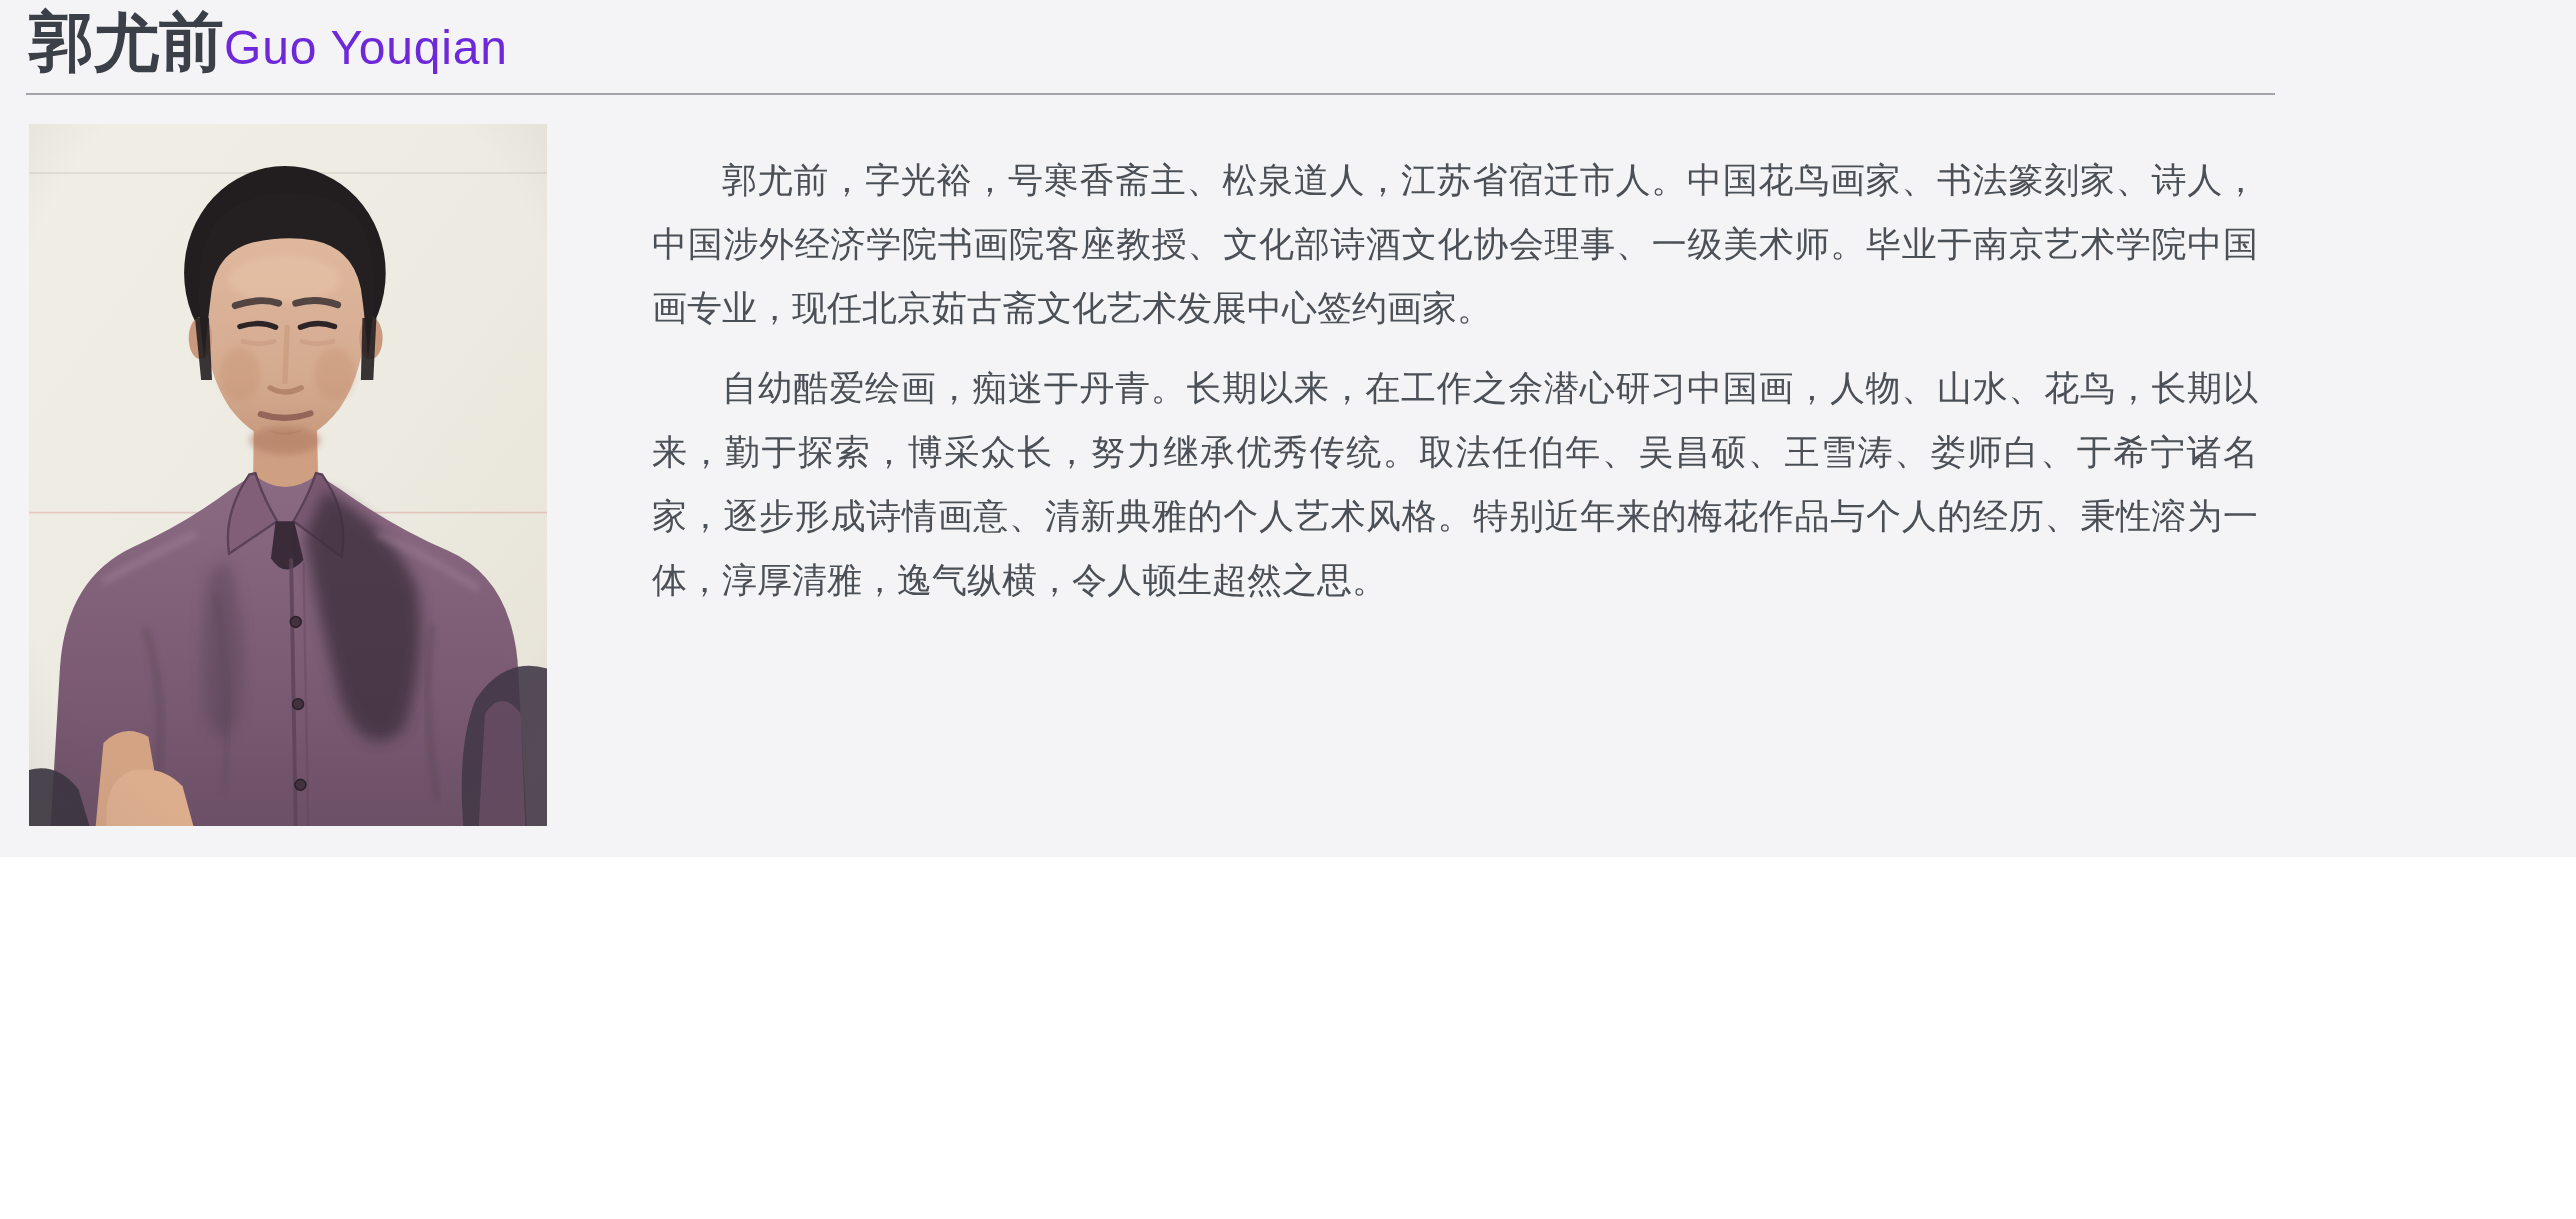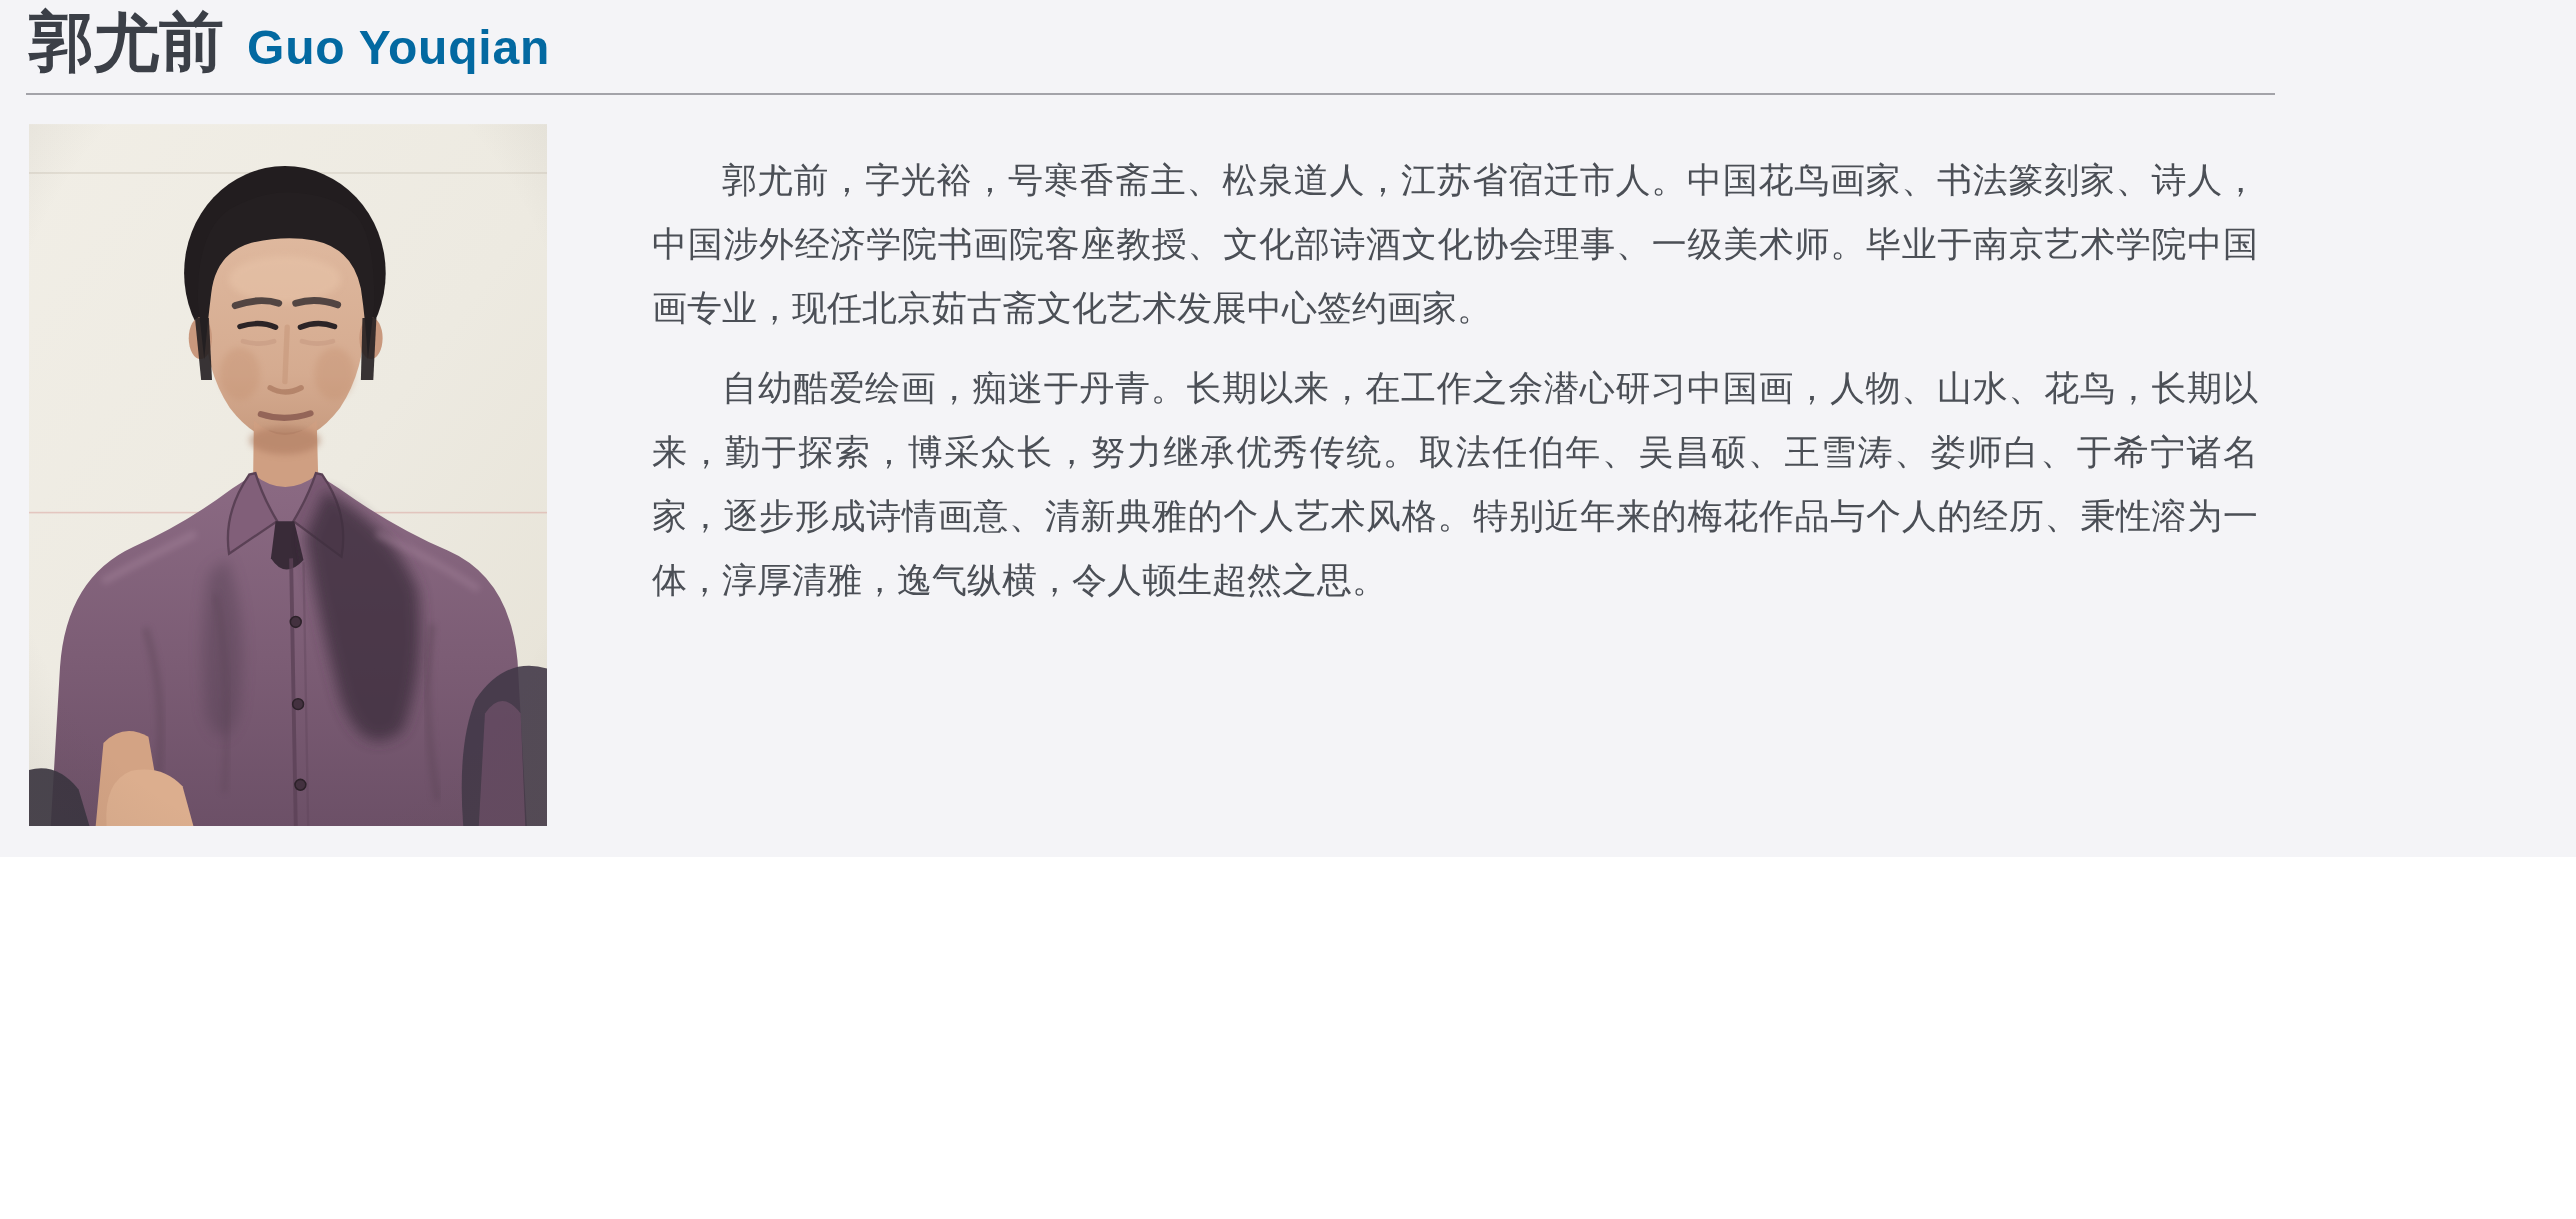--- a/index.html
+++ b/index.html
@@ -22,35 +22,34 @@
     height: 857px;
     background: #f4f4f7;
   }
   .bio-header {
     position: absolute;
     left: 29px;
     top: 0;
     height: 93px;
     display: flex;
     align-items: baseline;
-    gap: 23px;
     white-space: nowrap;
   }
   .name-cn {
     font-size: 65px;
     line-height: 84px;
     font-weight: 600;
     color: #3b3f47;
     letter-spacing: 0;
   }
   .name-en {
     font-size: 48px;
     line-height: 48px;
-    font-weight: 700;
-    color: #0369a1;
+    font-weight: 400;
+    color: #6d28d9;
     letter-spacing: 0.8px;
   }
   .header-rule {
     position: absolute;
     left: 25.6px;
     top: 93px;
     width: 2249px;
     height: 1.6px;
     background: #a3a3a9;
   }

